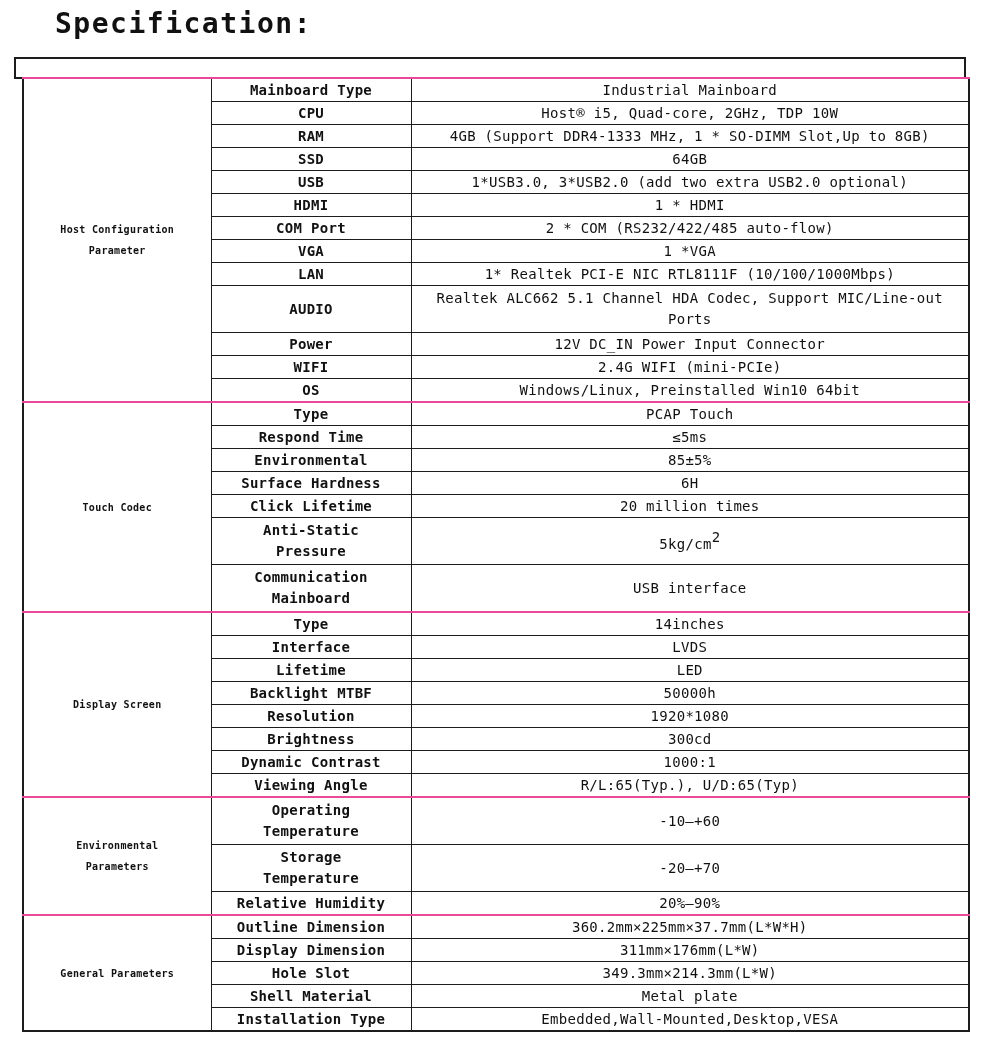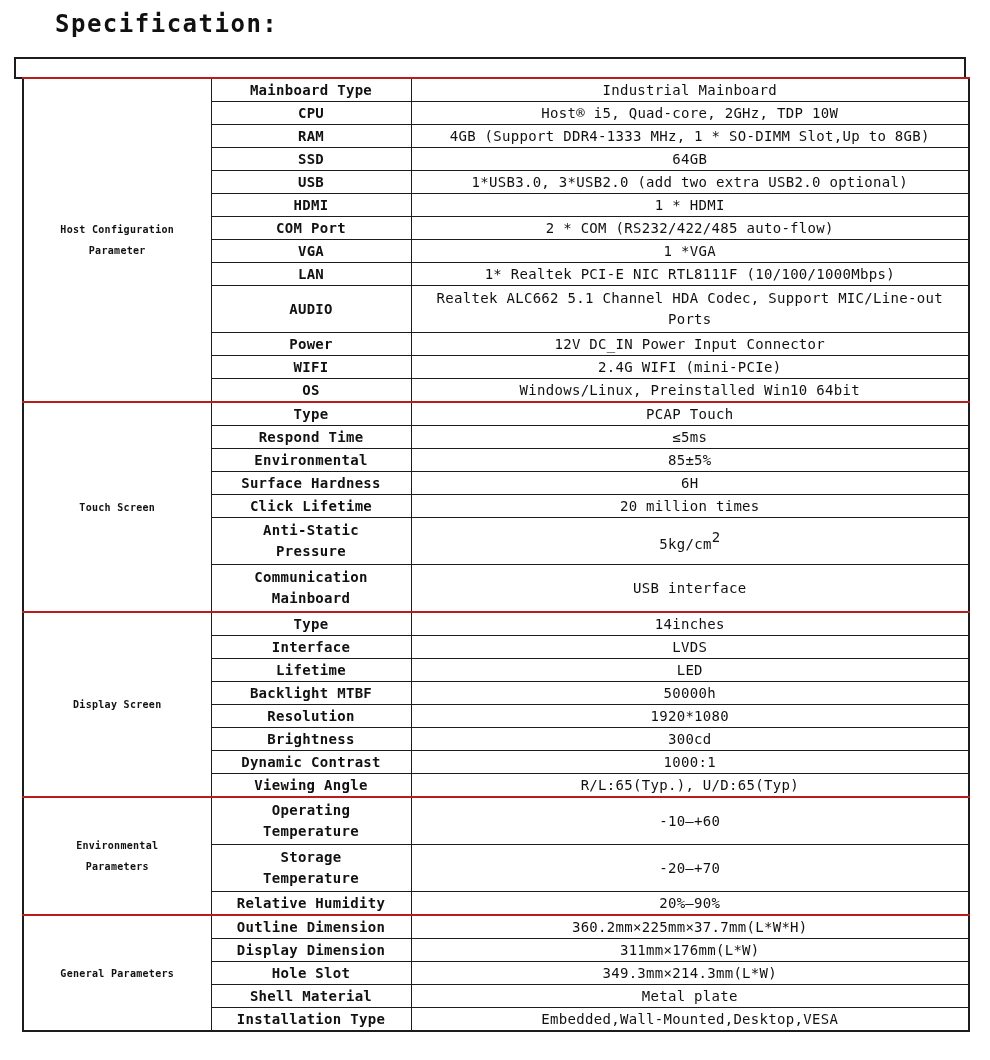--- a/index.html
+++ b/index.html
@@ -7,21 +7,21 @@
     padding: 0;
     background: #ffffff;
     width: 990px;
     height: 1060px;
     font-family: "DejaVu Sans Mono", "Liberation Mono", monospace;
     color: #111;
     overflow: hidden;
   }
   .page-title {
     font-weight: bold;
-    font-size: 24px;
+    font-size: 28px;
     letter-spacing: 1.5px;
     margin: 10px 0 12px 55px;
     line-height: 28px;
   }
   .top-empty-row {
     margin: 19px 0 0 14px;
     width: 952px;
     height: 22px;
     border: 2px solid #1c1c1c;
     box-sizing: border-box;
@@ -45,21 +45,21 @@
     font-size: 14px;
     line-height: 21px;
     white-space: pre-line;
     overflow: hidden;
     letter-spacing: 0.3px;
   }
   td.cat-cell   { font-weight: bold; font-size: 10px; }
   td.param-cell { font-weight: bold; }
   td.h1r { height: 22px; }
   td.h2r { height: 46px; }
-  tr.sec-start > td { border-top: 2px solid #b91c1c; }
+  tr.sec-start > td { border-top: 2px solid #ec4899; }
   .sup2 {
     font-size: 14px;
     vertical-align: 7px;
     letter-spacing: 0;
   }
 </style>
 </head>
 <body>
 
 <div class="page-title">Specification:</div>
@@ -122,21 +122,21 @@
       </tr>
       <tr>
         <td class="param-cell h1r">WIFI</td>
         <td class="value-cell h1r">2.4G WIFI (mini-PCIe)</td>
       </tr>
       <tr>
         <td class="param-cell h1r">OS</td>
         <td class="value-cell h1r">Windows/Linux, Preinstalled Win10 64bit</td>
       </tr>
       <tr class="sec-start">
-        <td class="cat-cell" rowspan="7">Touch Screen</td>
+        <td class="cat-cell" rowspan="7">Touch Codec</td>
         <td class="param-cell h1r">Type</td>
         <td class="value-cell h1r">PCAP Touch</td>
       </tr>
       <tr>
         <td class="param-cell h1r">Respond Time</td>
         <td class="value-cell h1r">≤5ms</td>
       </tr>
       <tr>
         <td class="param-cell h1r">Environmental</td>
         <td class="value-cell h1r">85±5%</td>

